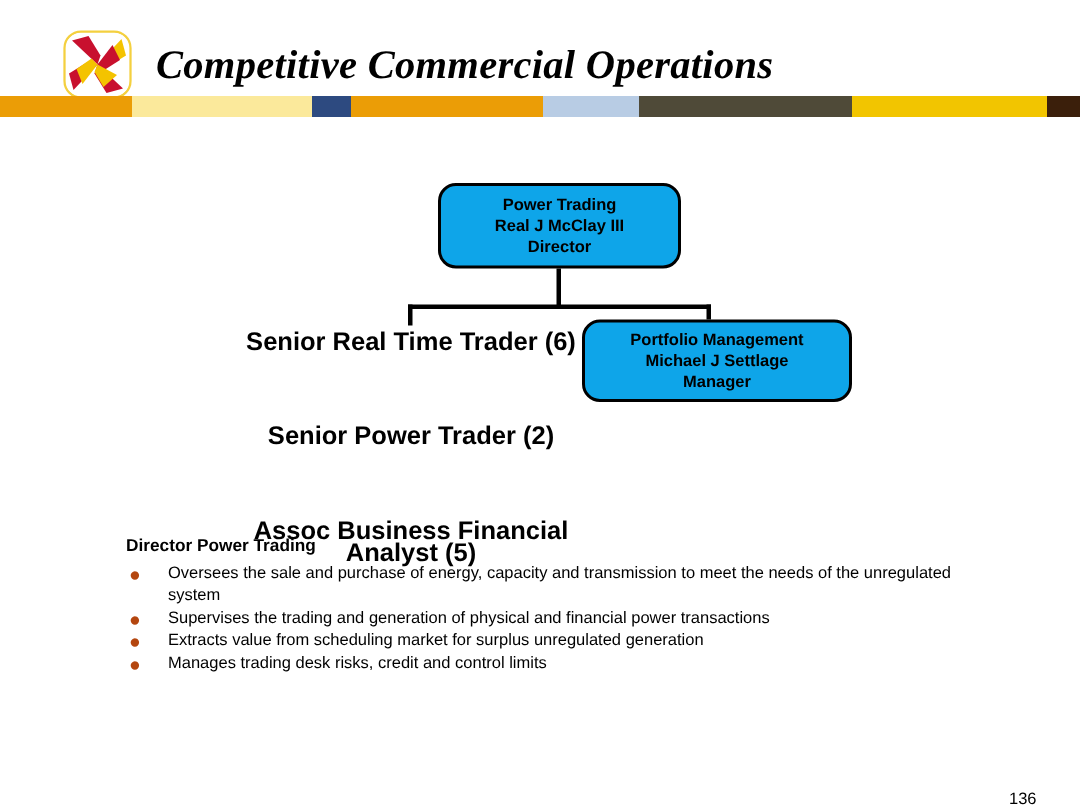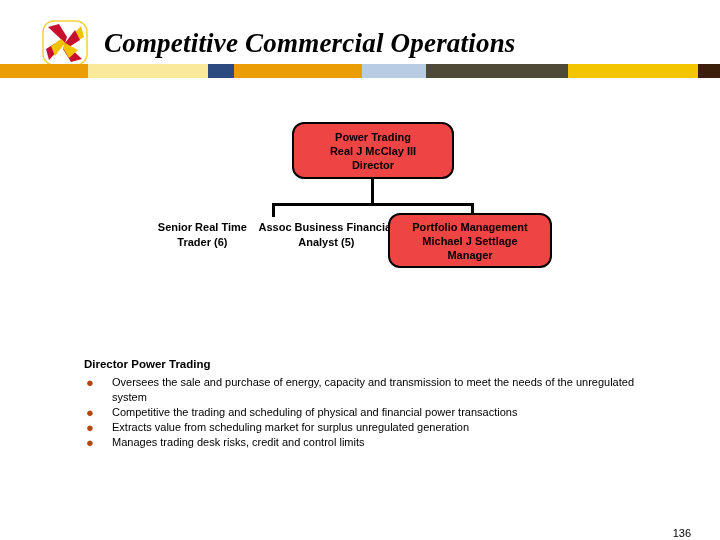--- a/index.html
+++ b/index.html
@@ -65,45 +65,46 @@
     position: absolute;
     left: 0;
     top: 0;
     width: 720px;
     height: 540px;
   }
   .node-box {
     position: absolute;
     border: 2px solid #000000;
     border-radius: 12px;
-    background: #ef4444;
+    background: #0ea5e9;
     box-sizing: border-box;
     display: flex;
     flex-direction: column;
     align-items: center;
     justify-content: center;
     font-family: "Liberation Sans", sans-serif;
     font-weight: bold;
     font-size: 11px;
     line-height: 14px;
     color: #000000;
     text-align: center;
   }
   .node-plain {
     position: absolute;
     display: flex;
-    flex-direction: row;
+    flex-direction: column;
     align-items: center;
     justify-content: flex-start;
     font-family: "Liberation Sans", sans-serif;
     font-weight: bold;
-    font-size: 11px;
+    font-size: 17px;
     line-height: 15px;
     color: #000000;
     text-align: center;
+    gap: 48px;
   }
   .conn {
     position: absolute;
     background: #000000;
   }
 
   
   #body-block {
     position: absolute;
     left: 84px;
@@ -201,40 +202,41 @@
       <span>Director</span>
     </div>
 
     <div class="conn" style="left:371px; top:179px; width:3px; height:26px;"></div>
     <div class="conn" style="left:272px; top:203px; width:202px; height:3px;"></div>
     <div class="conn" style="left:272px; top:203px; width:3px; height:14px;"></div>
     <div class="conn" style="left:471px; top:203px; width:3px; height:10px;"></div>
 
     <div class="node-plain" id="node-trader-roles" style="left:150px; top:220px; width:248px;">
       <span>Senior Real Time Trader (6)</span>
+      <span>Senior Power Trader (2)</span>
       <span>Assoc Business Financial Analyst (5)</span>
     </div>
 
-    <div class="node-box" id="node-portfolio-management" style="left:388px; top:213px; width:164px; height:55px;">
+    <div class="node-box" id="node-portfolio-management" style="left:388px; top:213px; width:180px; height:55px;">
       <span>Portfolio Management</span>
       <span>Michael J Settlage</span>
       <span>Manager</span>
     </div>
   </div>
 
   <div id="body-block">
     <div id="body-heading">Director Power Trading</div>
 
     <div class="bullet-row">
       <span class="bullet-mark" style="color: rgb(180, 70, 15);">●</span>
       <span class="bullet-text">Oversees the sale and purchase of energy, capacity and transmission to meet the needs of the unregulated system</span>
     </div>
     <div class="bullet-row">
       <span class="bullet-mark" style="color: rgb(180, 70, 15);">●</span>
-      <span class="bullet-text">Competitive the trading and scheduling of physical and financial power transactions</span>
+      <span class="bullet-text">Supervises the trading and generation of physical and financial power transactions</span>
     </div>
     <div class="bullet-row">
       <span class="bullet-mark" style="color: rgb(180, 70, 15);">●</span>
       <span class="bullet-text">Extracts value from scheduling market for surplus unregulated generation</span>
     </div>
     <div class="bullet-row">
       <span class="bullet-mark" style="color: rgb(180, 70, 15);">●</span>
       <span class="bullet-text">Manages trading desk risks, credit and control limits</span>
     </div>
   </div>

